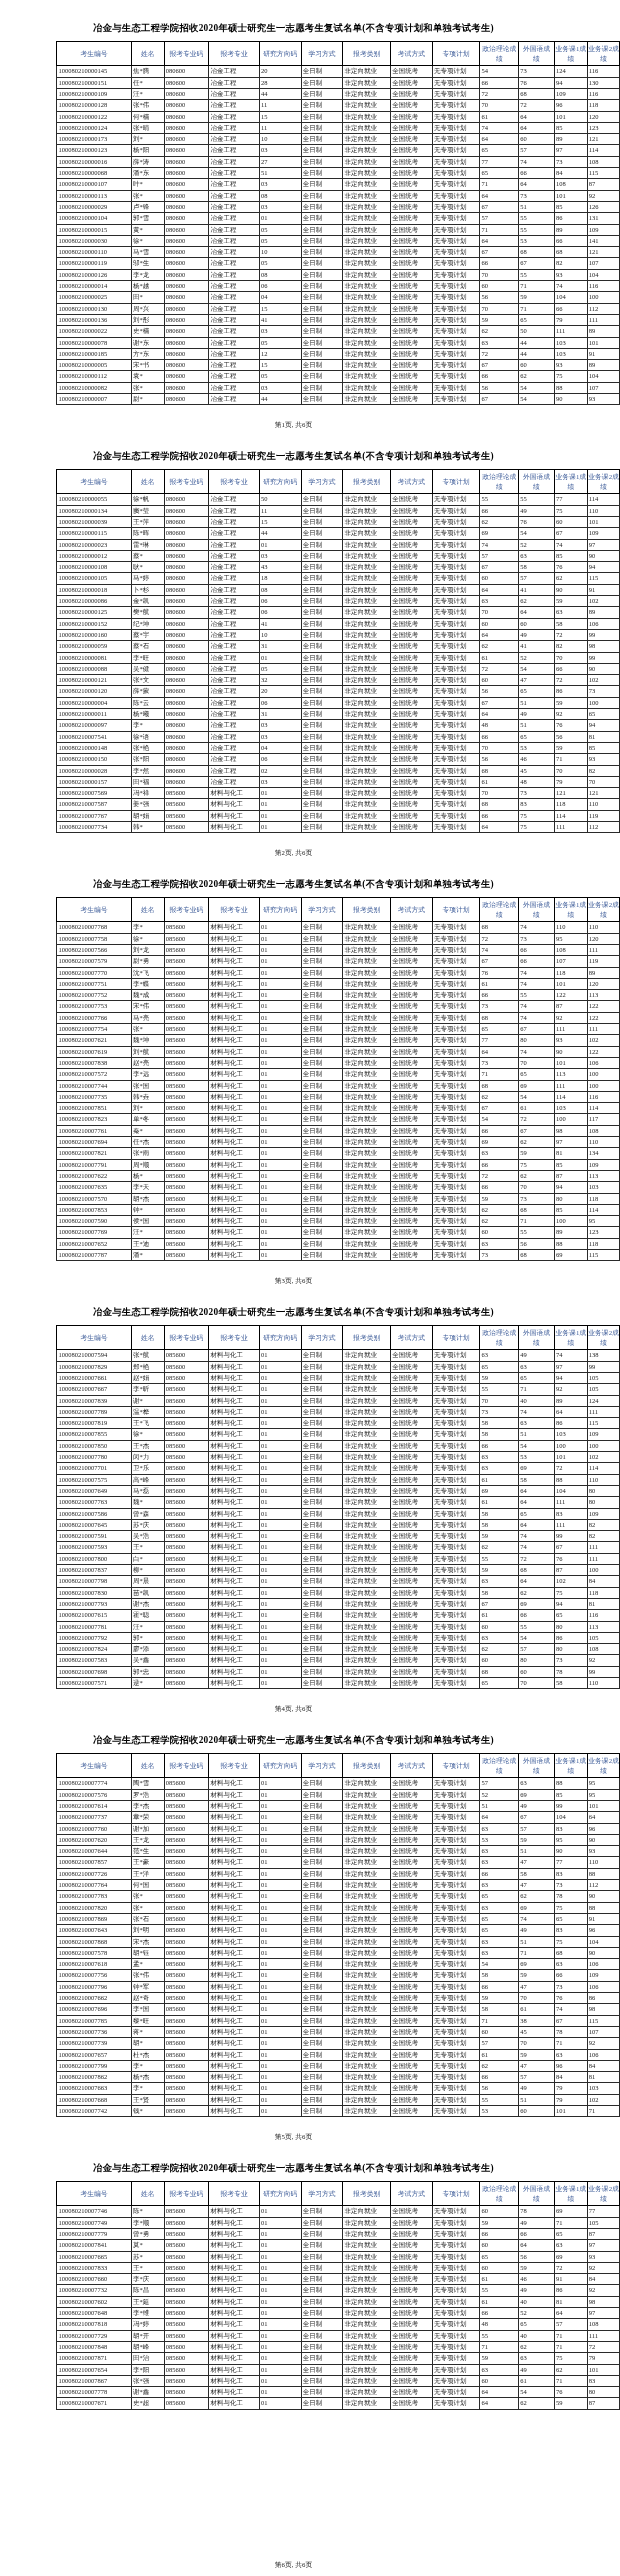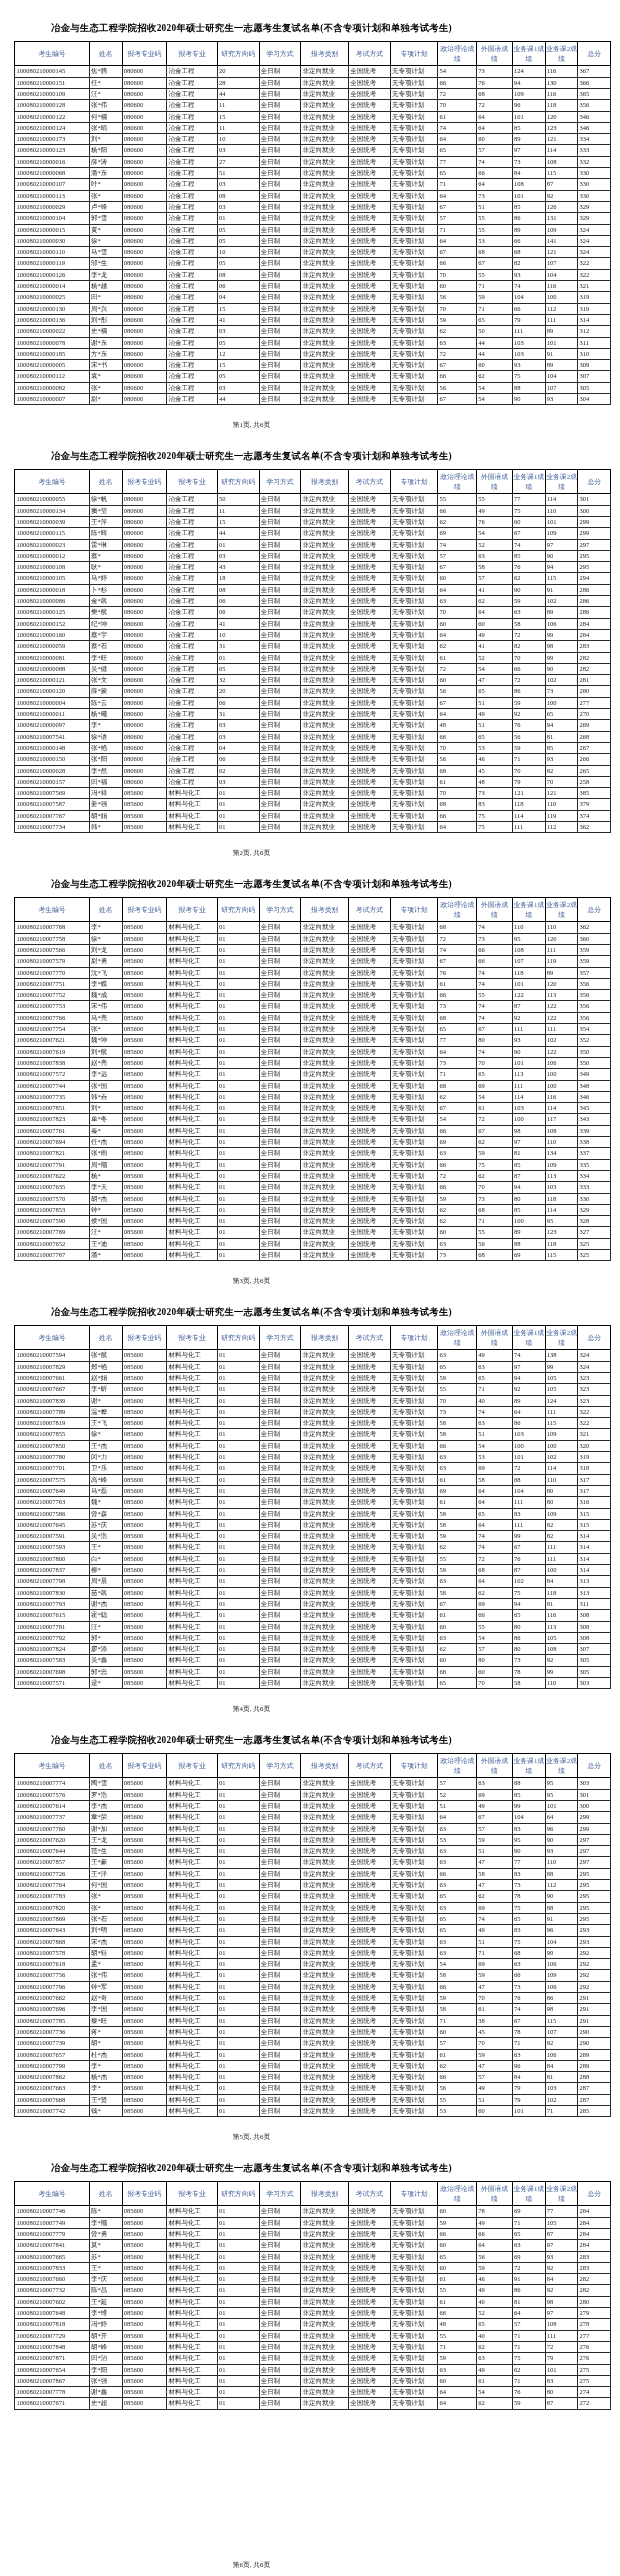--- a/index.html
+++ b/index.html
@@ -1,17 +1,17 @@
 <!DOCTYPE html>
 <html style="font-size:10px"><head>
 <meta charset="utf-8">
 <style>
   html,body{margin:0;padding:0;background:#ffffff;}
   body{width:621px;font-family:"Liberation Serif","DejaVu Serif",serif;}
-  .page{position:relative;width:503px;height:428px;background:#fff;}
+  .page{position:relative;width:503px;height:428px;background:#fff;margin-left:42px;}
   .page.last{height:434px;}
   .title{position:absolute;top:22.4px;left:0;right:0;text-align:center;
          font-size:9.3px;font-weight:bold;color:#000;letter-spacing:0.3px;white-space:nowrap;}
   table.roster{position:absolute;top:41px;left:14.3px;width:597px;
          border-collapse:collapse;table-layout:fixed;border:1.2px solid #000;}
   table.roster th{border:0.6px solid #000;border-bottom:1.2px solid #000;
          color:#3d5c99;font-weight:normal;font-size:6.8px;text-align:center;
          padding:1.2px 0.6px;height:21px;line-height:1.45;overflow:hidden;}
   table.roster td{border:0.6px solid #2a2a2a;font-size:6.5px;color:#1f1f1f;
          padding:0 0 0 1.2px;height:10.3px;line-height:10.3px;

